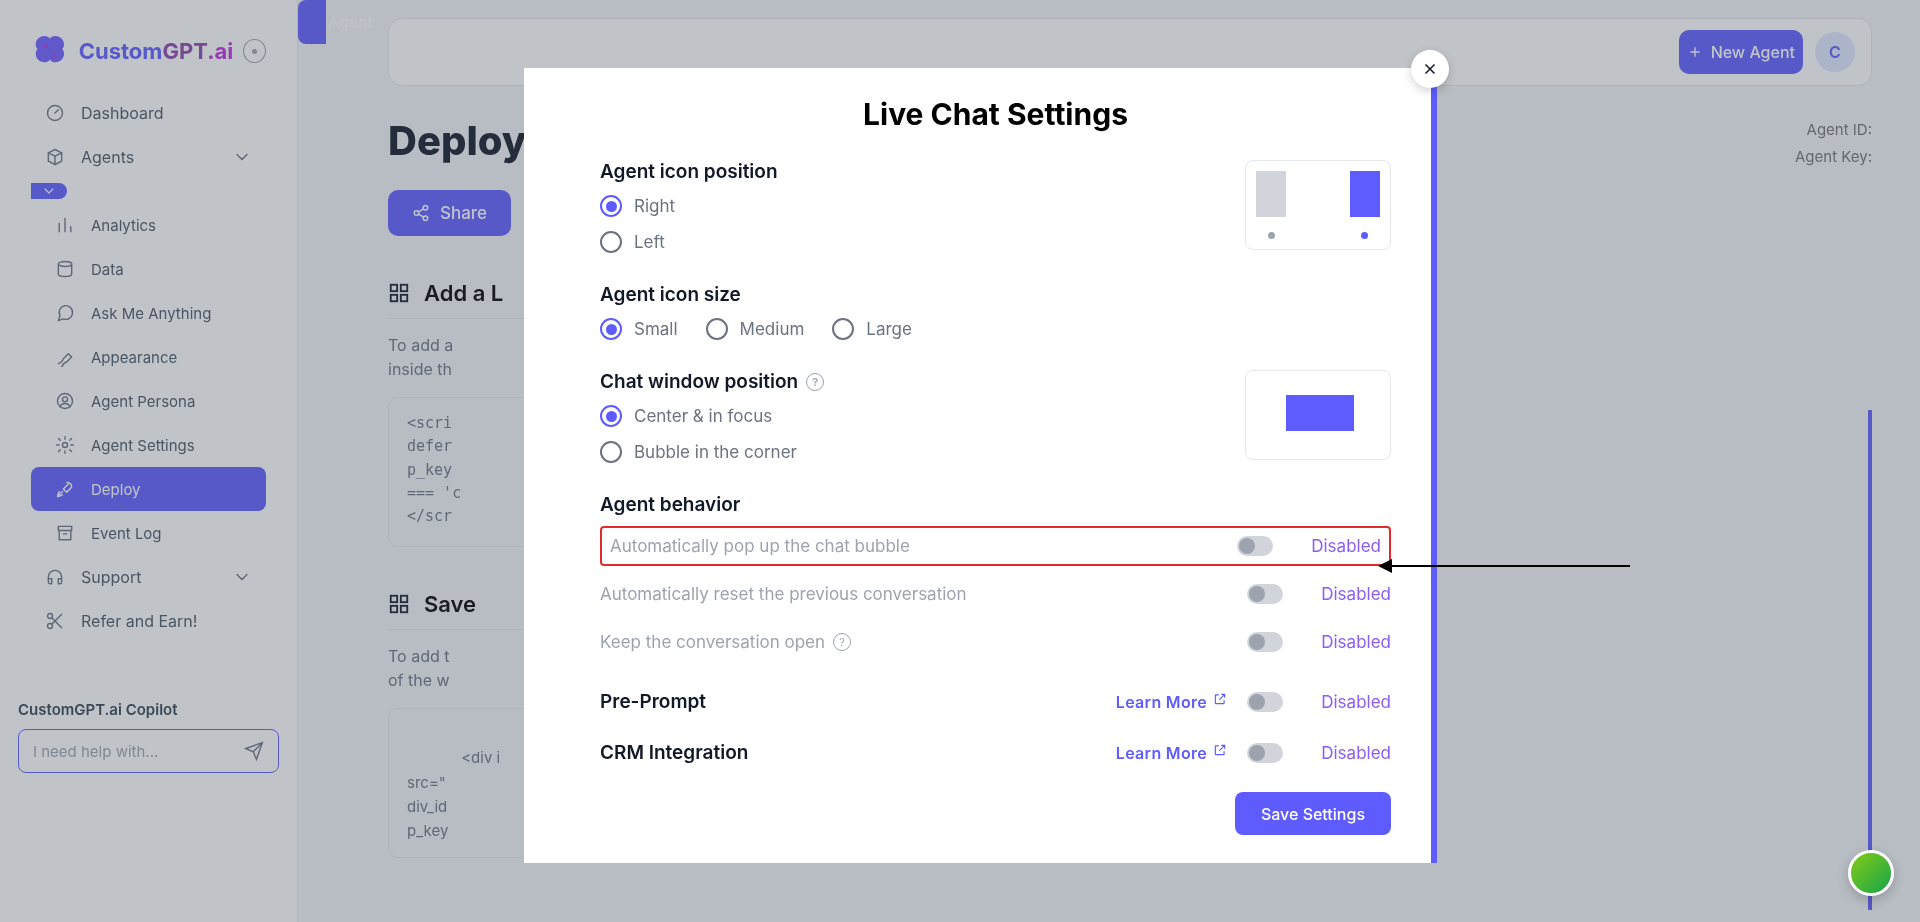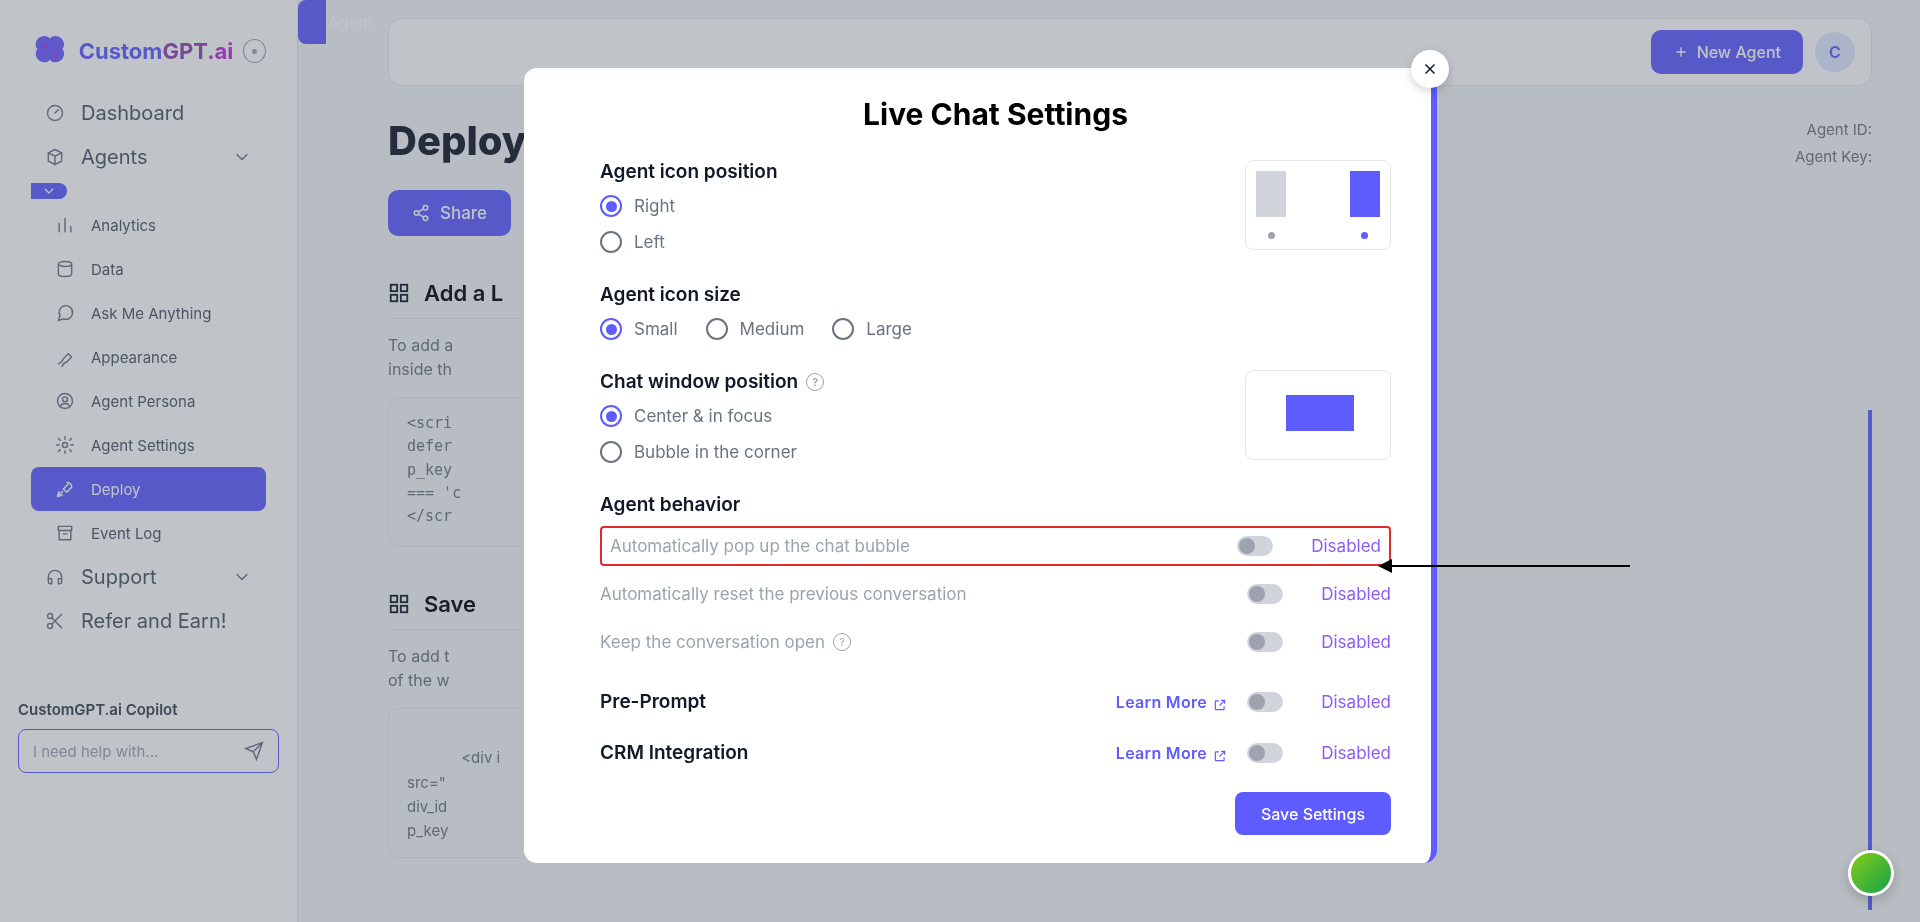--- a/index.html
+++ b/index.html
@@ -17,52 +17,52 @@
   
   .sidebar{position:absolute;left:0;top:0;width:298px;height:100%;background:var(--sidebar-bg);border-right:1px solid var(--border);padding:31px;}
   .logo-row{display:flex;align-items:center;gap:10px;margin-bottom:20px;}
   .logo-row .mark{width:40px;height:40px;}
   .logo-text{font-weight:700;font-size:22px;}
   .logo-text .c1{color:var(--primary);}
   .logo-text .c2{color:#8e44ad;}
   .logo-text .c3{color:#be2edd;}
   .circle-btn{width:24px;height:24px;border-radius:50%;border:1.5px solid #9ca3af;display:flex;align-items:center;justify-content:center;margin-left:auto;}
   .circle-btn::after{content:"";width:5px;height:5px;border-radius:50%;background:#9ca3af;}
-  .nav-item{display:flex;align-items:center;gap:16px;height:44px;padding:0 14px;border-radius:8px;color:#4b5563;font-size:20px;cursor:pointer;}
+  .nav-item{display:flex;align-items:center;gap:16px;height:44px;padding:0 14px;border-radius:8px;color:#4b5563;font-size:16px;cursor:pointer;}
   .nav-item.child{padding-left:24px;font-size:15px;}
   .nav-item.active{background:var(--primary);color:#fff;}
   .nav-item .chev{margin-left:auto;}
   .agent-row{display:flex;gap:6px;margin:4px 0;}
   .agent-row .main{flex:1;background:var(--primary);color:#fff;border-radius:8px 0 0 8px;height:44px;display:flex;align-items:center;gap:16px;padding:0 14px;font-size:16px;}
   .agent-row .drop{width:36px;background:var(--primary);border-radius:0 8px 8px 0;display:flex;align-items:center;justify-content:center;color:#fff;}
   .nav-icon{width:20px;height:20px;stroke:#6b7280;stroke-width:1.7;fill:none;stroke-linecap:round;stroke-linejoin:round;}
   .nav-item.active .nav-icon{stroke:#fff;}
   .agent-row .nav-icon{stroke:#fff;}
   .copilot-block{position:absolute;left:18px;right:18px;top:700px;}
   .copilot-title{font-size:15px;font-weight:600;color:#374151;margin-bottom:10px;}
   .copilot-input{display:flex;align-items:center;border:1.5px solid var(--primary);border-radius:8px;height:44px;padding:0 14px;color:#9ca3af;font-size:15px;}
   .copilot-input svg{margin-left:auto;stroke:#6b7280;}
   
   .main{position:absolute;left:298px;right:0;top:0;bottom:0;padding:18px 48px 0 90px;}
   .topbar{height:68px;background:#fff;border:1px solid var(--border);border-radius:14px;display:flex;align-items:center;padding:0 16px;gap:12px;}
-  .new-agent-btn{margin-left:auto;height:44px;background:var(--primary);color:#fff;border:none;border-radius:10px;padding:0 22px;font-size:16px;font-weight:500;display:flex;align-items:center;gap:8px;cursor:pointer;}
+  .new-agent-btn{margin-left:auto;height:44px;background:var(--primary);color:#fff;border:none;border-radius:10px;padding:0 8px;font-size:16px;font-weight:500;display:flex;align-items:center;gap:8px;cursor:pointer;}
   .avatar-badge{width:40px;height:40px;border-radius:50%;background:#e0e7ff;color:var(--primary);display:flex;align-items:center;justify-content:center;font-weight:600;}
   .page-title-row{display:flex;align-items:flex-start;margin-top:30px;}
   .page-title{font-size:40px;font-weight:800;color:#111827;}
   .meta-right{margin-left:auto;text-align:right;color:#737373;font-size:15px;line-height:1.8;}
   .share-btn{margin-top:20px;height:46px;background:var(--primary);color:#fff;border:none;border-radius:10px;padding:8px 24px;font-size:17px;font-weight:500;display:flex;align-items:center;gap:10px;cursor:pointer;}
   .section{margin-top:44px;width:840px;}
   .section-head{display:flex;align-items:center;gap:14px;font-size:22px;font-weight:600;border-bottom:1px solid var(--border);padding-bottom:12px;}
   .section-desc{color:#6b7280;font-size:16px;margin-top:14px;line-height:1.5;}
   .code-block{margin-top:16px;border:1px solid var(--border);border-radius:10px;padding:14px 18px;font-family:ui-monospace,Menlo,monospace;font-size:15px;color:#6b7280;white-space:pre;line-height:1.55;position:relative;height:150px;overflow:hidden;}
   .code-actions{position:absolute;right:14px;bottom:10px;display:flex;gap:10px;color:#6b7280;}
   .accent-v{position:absolute;right:48px;top:410px;width:4px;height:500px;background:var(--primary);}
   
   .dim{position:absolute;inset:0;background:rgba(75,85,99,.35);}
-  .modal{position:absolute;left:524px;top:68px;width:913px;height:795px;background:#fff;border-right:6px solid var(--primary);padding:28px 40px 28px 76px;display:flex;flex-direction:column;border-radius:13px;}
+  .modal{position:absolute;left:524px;top:68px;width:913px;height:795px;background:#fff;border-right:6px solid var(--primary);padding:28px 40px 28px 76px;display:flex;flex-direction:column;}
   .modal-close{position:absolute;right:-18px;top:-18px;width:38px;height:38px;border-radius:50%;background:#fff;box-shadow:0 3px 10px rgba(0,0,0,.18);display:flex;align-items:center;justify-content:center;cursor:pointer;}
   .modal-title{font-size:30px;font-weight:700;text-align:center;margin-bottom:22px;}
   .setting-group{margin-top:6px;}
   .setting-label{font-size:19px;font-weight:600;color:#111827;display:flex;align-items:center;gap:8px;}
   .radio-row{display:flex;gap:28px;margin-top:12px;}
   .radio-col{display:flex;flex-direction:column;gap:14px;margin-top:12px;}
   .radio-opt{display:flex;align-items:center;gap:12px;color:#6b7280;font-size:17px;cursor:pointer;}
   .radio-dot{width:22px;height:22px;border:2.5px solid #6b7280;border-radius:50%;display:flex;align-items:center;justify-content:center;}
   .radio-opt.selected .radio-dot{border-color:var(--primary);}
   .radio-opt.selected .radio-dot::after{content:"";width:11px;height:11px;border-radius:50%;background:var(--primary);}
@@ -71,21 +71,21 @@
   .preview-box .grey{position:absolute;left:10px;top:10px;width:30px;height:46px;background:#d1d5db;}
   .preview-box .grey-dot{position:absolute;left:22px;bottom:10px;width:7px;height:7px;border-radius:50%;background:#9ca3af;}
   .preview-box .purp{position:absolute;right:10px;top:10px;width:30px;height:46px;background:var(--primary);}
   .preview-box .purp-dot{position:absolute;right:22px;bottom:10px;width:7px;height:7px;border-radius:50%;background:var(--primary);}
   .preview-box.win .purp{position:absolute;left:40px;top:24px;width:68px;height:36px;background:var(--primary);}
   .behavior-row{display:flex;align-items:center;height:40px;color:#9ca3af;font-size:17px;}
   .behavior-row.bordered{border:2px solid #de2c2c;border-radius:4px;padding:0 8px;}
   .toggle{margin-left:auto;width:36px;height:20px;border-radius:10px;background:#d1d5db;position:relative;}
   .toggle::after{content:"";position:absolute;left:2px;top:2px;width:16px;height:16px;border-radius:50%;background:#9ca3af;}
   .status-txt{width:88px;text-align:right;color:#8b5cf6;font-size:17px;margin-left:20px;}
-  .learn-more{color:var(--primary);font-size:16px;font-weight:600;letter-spacing:.3px;margin-left:auto;display:flex;align-items:flex-end;gap:6px;}
+  .learn-more{color:var(--primary);font-size:16px;font-weight:600;letter-spacing:.3px;margin-left:auto;display:flex;align-items:flex-start;gap:6px;}
   .section-row{display:flex;align-items:center;margin-top:28px;}
   .save-btn{align-self:flex-end;margin-top:28px;height:44px;background:var(--primary);color:#fff;border:none;border-radius:8px;padding:0 26px;font-size:16px;font-weight:500;cursor:pointer;}
   .help-circ{width:18px;height:18px;border:1.5px solid #9ca3af;border-radius:50%;display:inline-flex;align-items:center;justify-content:center;font-size:11px;color:#9ca3af;}
   
   .arrow-annot{position:absolute;left:1380px;top:565px;width:250px;height:2px;background:#000;}
   .arrow-annot::before{content:"";position:absolute;left:-2px;top:-6px;border-top:7px solid transparent;border-bottom:7px solid transparent;border-right:14px solid #000;}
   .float-avatar{position:absolute;right:26px;bottom:26px;width:46px;height:46px;border-radius:50%;background:linear-gradient(135deg,#84cc16,#16a34a);border:3px solid #fff;box-shadow:0 4px 12px rgba(0,0,0,.2);}
 </style>
 </head>
 <body>

